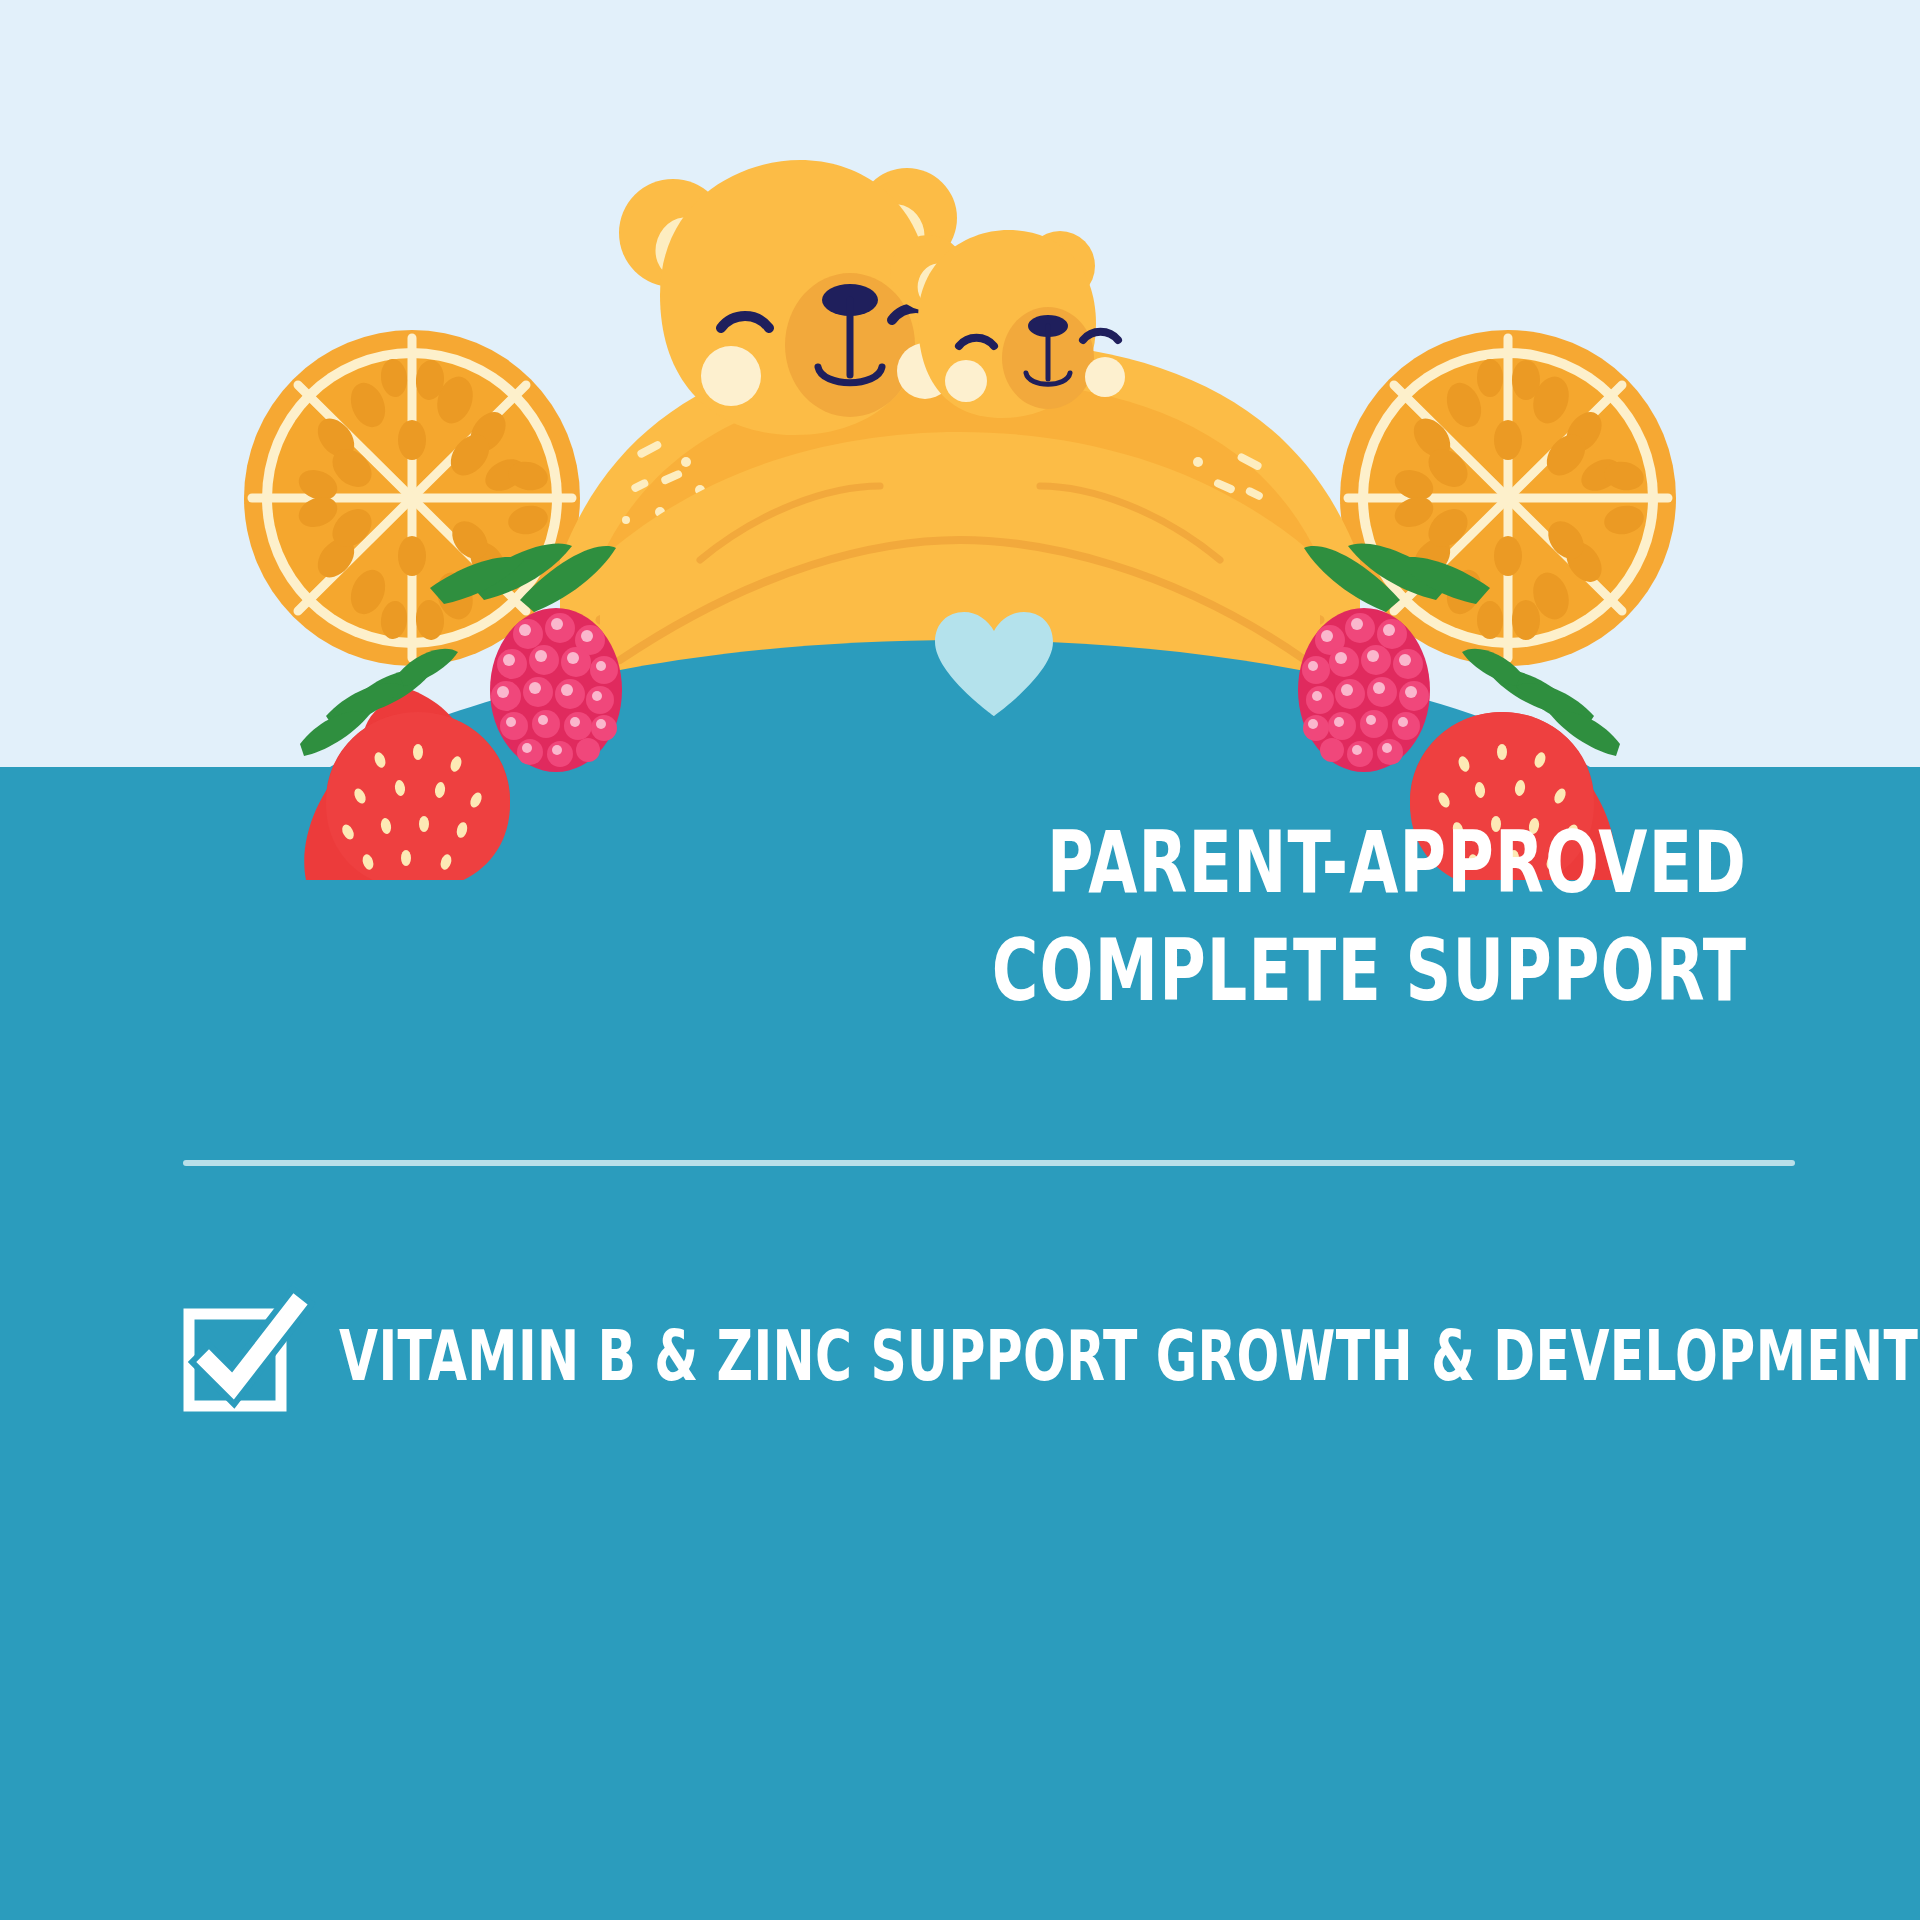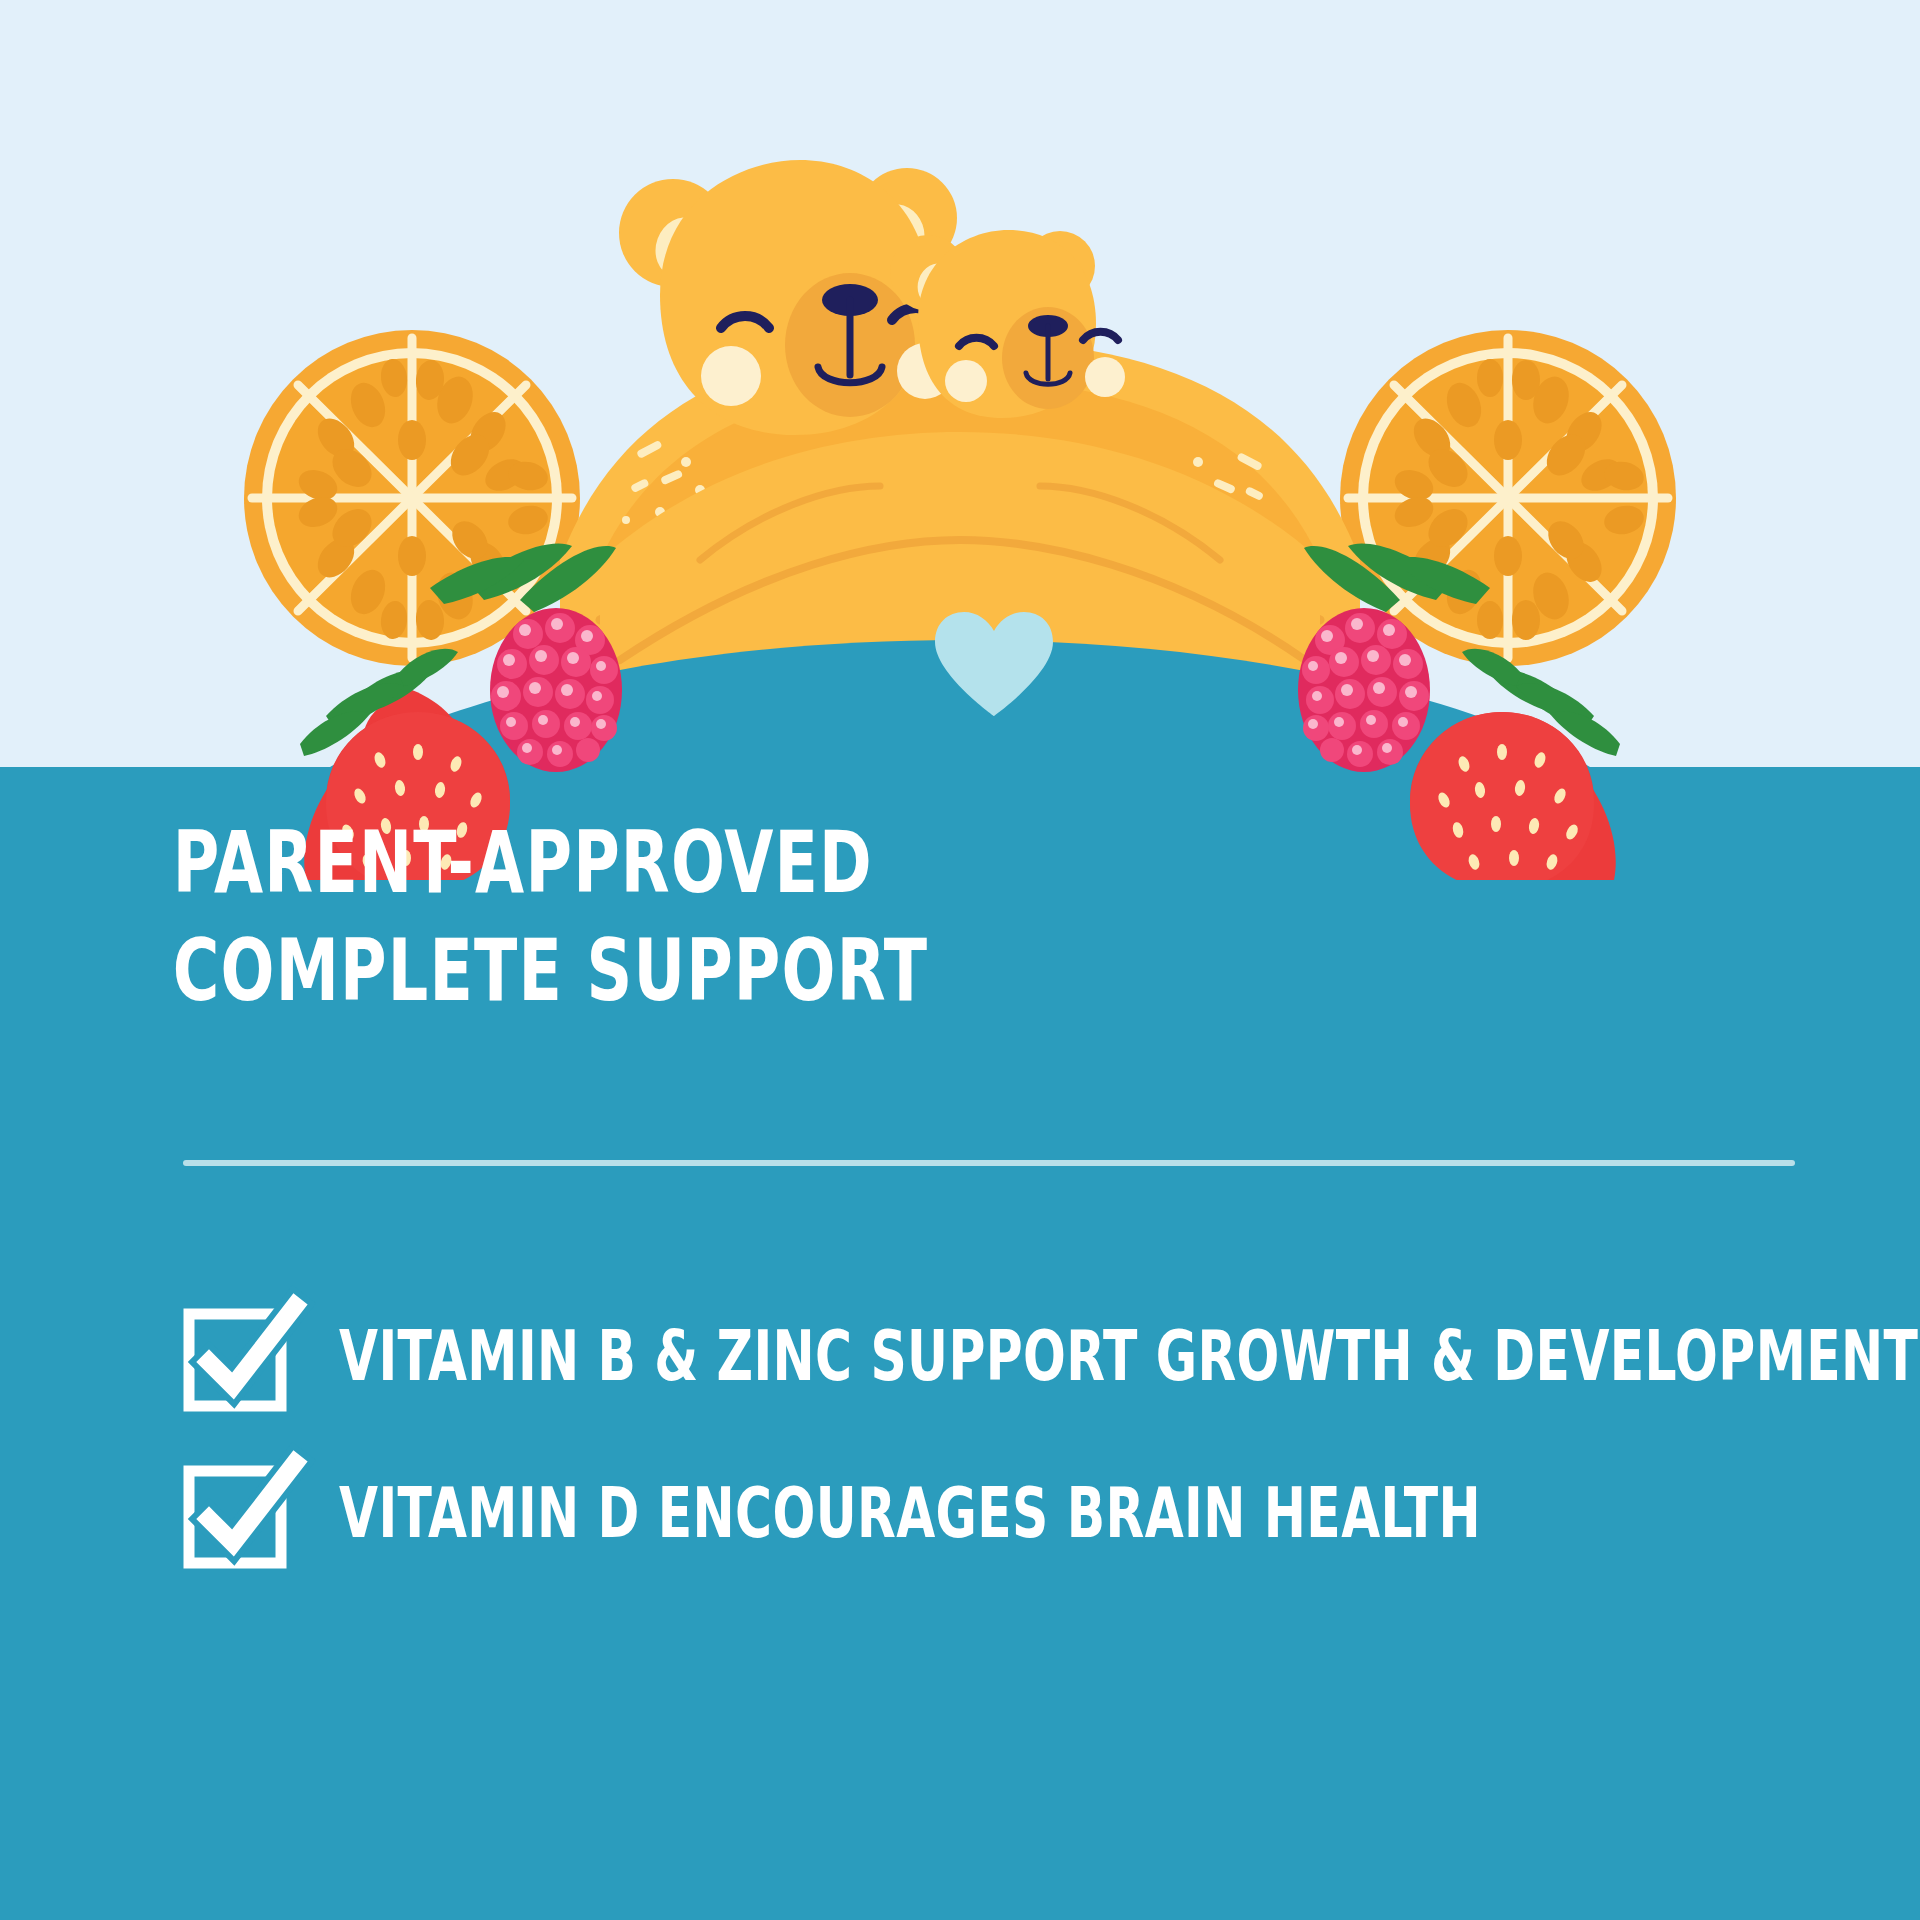--- a/index.html
+++ b/index.html
@@ -13,21 +13,21 @@
   .bg-top{position:absolute;left:0;top:0;width:1920px;height:767px;background:#e2f0fa;}
   .bg-bottom{position:absolute;left:0;top:767px;width:1920px;height:1153px;background:#2b9cbd;}
 
   .hero{position:absolute;left:0;top:0;width:1920px;height:880px;}
   .hero svg{display:block;width:1920px;height:880px;}
 
   .heart{position:absolute;left:935px;top:612px;width:118px;height:104px;}
 
   .headline{
     position:absolute;left:0;top:808px;width:1920px;
-    text-align:left;color:#ffffff;
+    text-align:right;color:#ffffff;
     font-family:"Liberation Sans Narrow","DejaVu Sans Condensed","Liberation Sans",sans-serif;
     font-weight:bold;letter-spacing:1.5px;line-height:1.26;
   }
   .headline .l1,.headline .l2{
     display:block;font-size:86px;
     transform:scaleX(0.82);transform-origin:center center;
   }
 
   .divider{
     position:absolute;left:183px;top:1160px;width:1612px;height:6px;
@@ -422,26 +422,16 @@
         <svg viewBox="0 0 112 112" xmlns="http://www.w3.org/2000/svg">
           <rect x="6" y="14" width="92" height="92" fill="none" stroke="#ffffff" stroke-width="11"></rect>
           <path d="M26 62 L50 86 L112 6" fill="none" stroke="#2b9cbd" stroke-width="30" stroke-linecap="square"></path>
           <path d="M26 62 L50 86 L112 6" fill="none" stroke="#ffffff" stroke-width="18" stroke-linecap="square" stroke-linejoin="miter"></path>
         </svg>
       </div>
       <div class="check-label">VITAMIN B &amp; ZINC SUPPORT GROWTH &amp; DEVELOPMENT</div>
     </div>
 
 
-    <div class="check-row">
-      <div class="check-box">
-        <svg viewBox="0 0 112 112" xmlns="http://www.w3.org/2000/svg">
-          <rect x="6" y="14" width="92" height="92" fill="none" stroke="#ffffff" stroke-width="11"></rect>
-          <path d="M26 62 L50 86 L112 6" fill="none" stroke="#2b9cbd" stroke-width="30" stroke-linecap="square"></path>
-          <path d="M26 62 L50 86 L112 6" fill="none" stroke="#ffffff" stroke-width="18" stroke-linecap="square" stroke-linejoin="miter"></path>
-        </svg>
-      </div>
-      <div class="check-label">VITAMIN D ENCOURAGES BRAIN HEALTH</div>
-    </div>
 
   </div>
 
 </div>
 
 </body></html>

